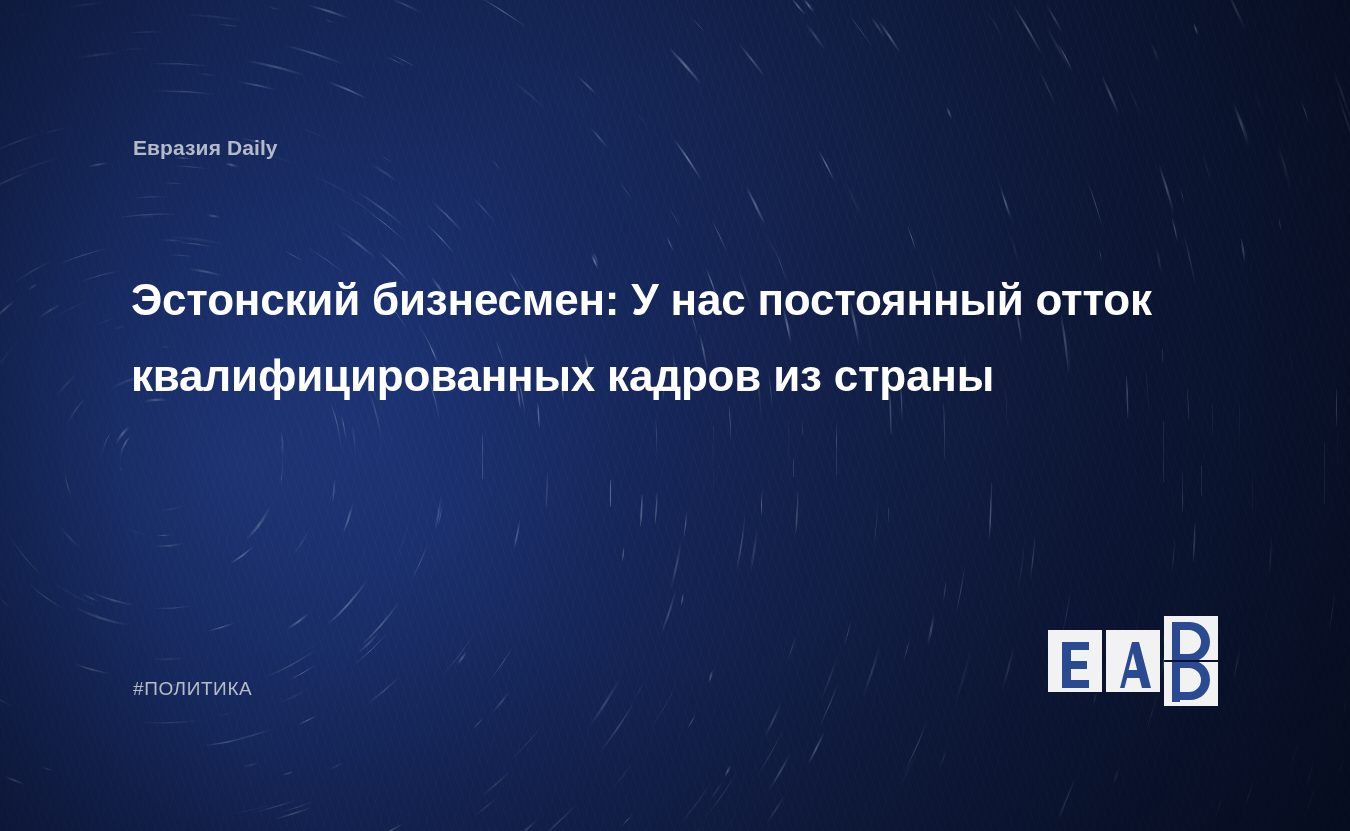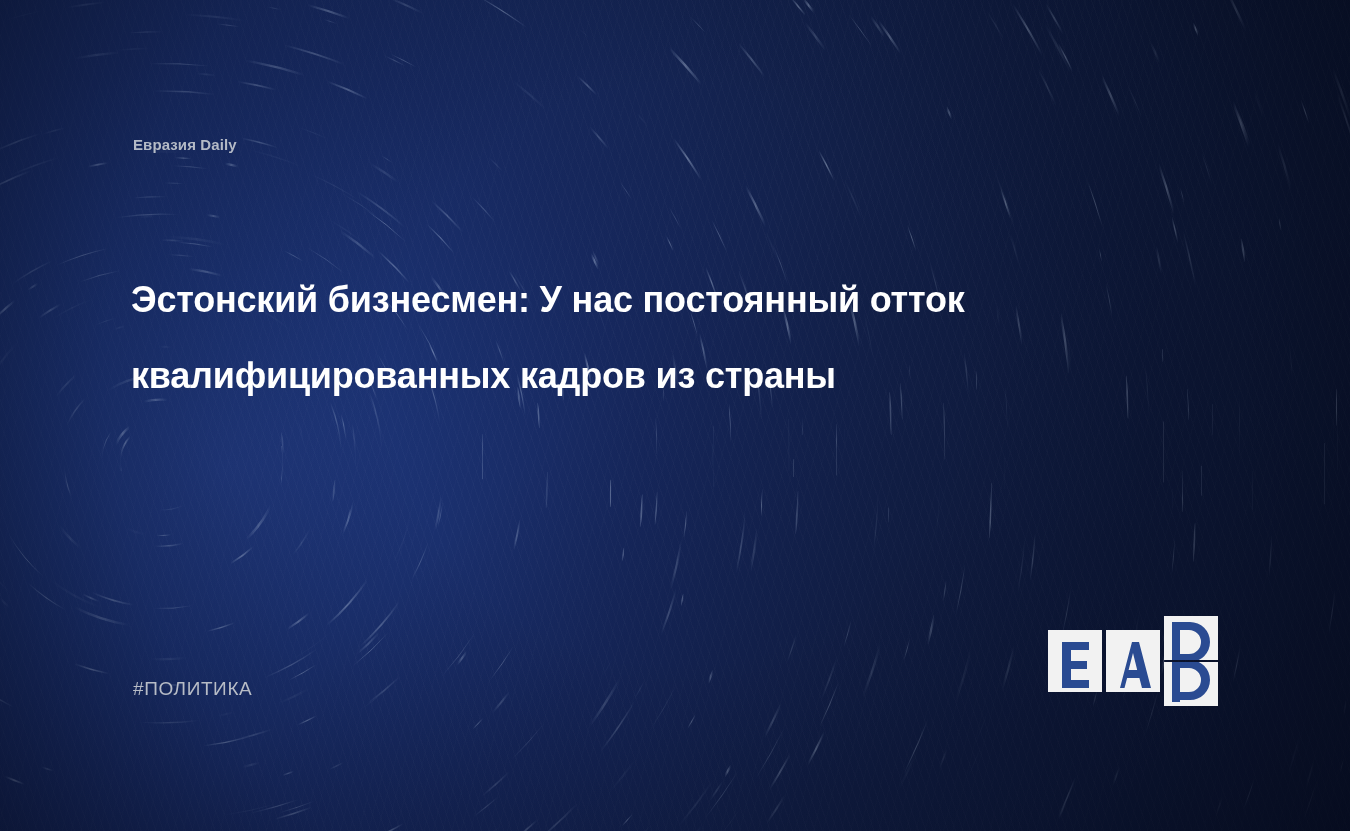--- a/index.html
+++ b/index.html
@@ -56,35 +56,35 @@
   
   .content {
     position: absolute;
     inset: 0;
   }
 
   .brand {
     position: absolute;
     left: 133px;
     top: 136px;
-    font-size: 15px;
+    font-size: 21px;
     font-weight: bold;
     color: #b4bac6;
     letter-spacing: .1px;
     white-space: nowrap;
   }
 
   .headline {
     position: absolute;
     left: 131px;
     top: 262px;
     width: 1090px;
     margin: 0;
     color: #ffffff;
-    font-size: 36px;
+    font-size: 44px;
     font-weight: bold;
     line-height: 76px;
     letter-spacing: -0.2px;
   }
 
   .tag {
     position: absolute;
     left: 133px;
     top: 678px;
     font-size: 19px;

